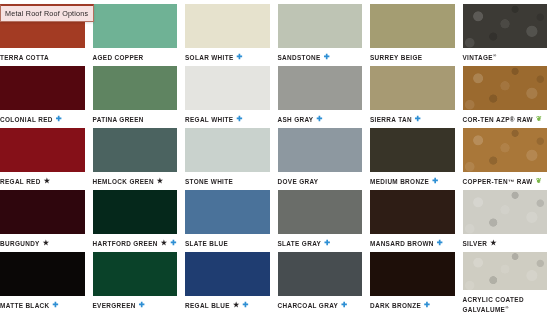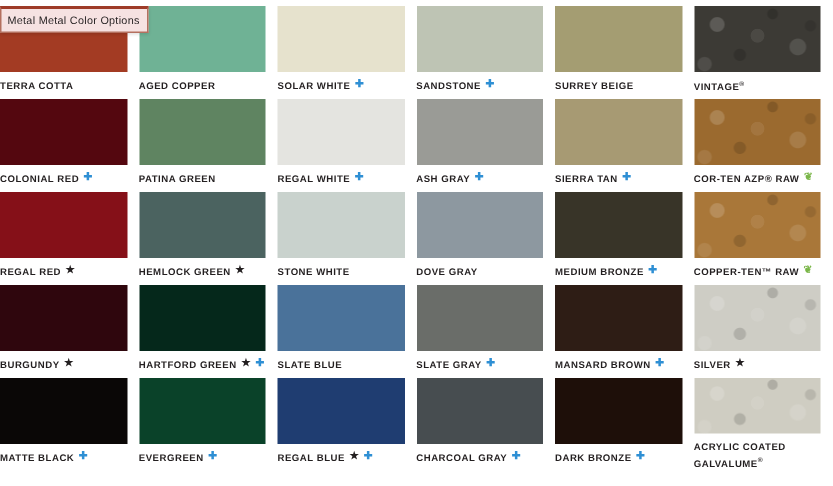--- a/index.html
+++ b/index.html
@@ -300,14 +300,14 @@
         <div class="swatch tex" style="background: rgb(207, 205, 194);"></div>
         <div class="label">
           <span class="txt">ACRYLIC COATED
 GALVALUME<span class="sup">®</span></span>
         </div>
       </div>
     </div>
   </div>
 
 <div id="tooltip">
-  <span>Metal Metal Color Options</span>
+  <span>Metal Roof Roof Options</span>
 </div>
 
 </body></html>

